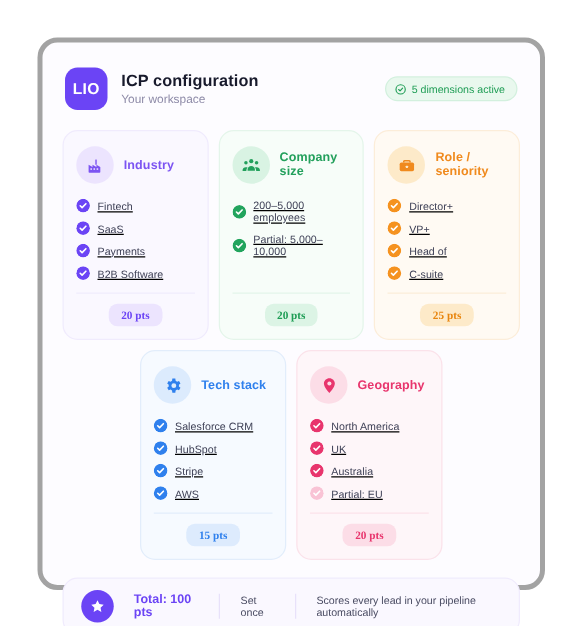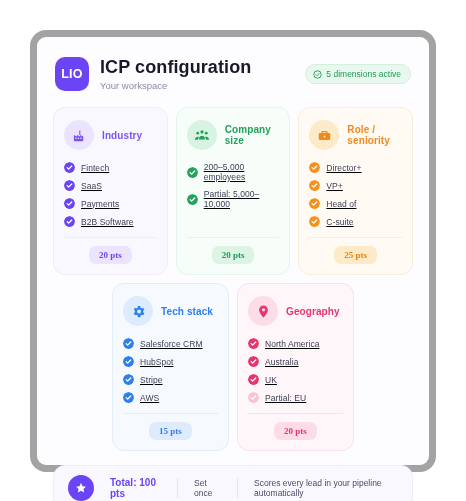--- a/index.html
+++ b/index.html
@@ -7,36 +7,36 @@
     width: 466px; height: 501px;
     background: #ffffff;
     font-family: "Liberation Sans", sans-serif;
     -webkit-font-smoothing: antialiased;
   }
   .panel {
     position: absolute;
     left: 30px; top: 30px;
     width: 406px; height: 442px;
     background: #fdfcff;
-    border: 7px solid #a3a3a3;
+    border: 4px solid #a3a3a3;
     border-radius: 16px;
     padding: 18px 16px 16px 16px;
   }
 
   
   .header { display: flex; align-items: center; height: 38px; padding: 0 2px; }
   .logo {
     width: 34px; height: 34px; border-radius: 10px;
     background: #6b44f5;
     display: flex; align-items: center; justify-content: center;
     color: #ffffff; font-size: 12.5px; font-weight: bold; letter-spacing: .3px;
     flex: 0 0 auto;
   }
   .title-wrap { margin-left: 11px; flex: 1 1 auto; }
-  .title { font-size: 18px; font-weight: bold; color: #181a2c; letter-spacing: .1px; }
+  .title { font-size: 13px; font-weight: bold; color: #181a2c; letter-spacing: .1px; }
   .subtitle { font-size: 9.5px; color: #8e8ba8; margin-top: 2px; }
   .pill {
     display: flex; align-items: center; gap: 4px;
     background: #e9f8ee; border: 1px solid #d3f0de;
     border-radius: 11px; padding: 4px 9px 4px 7px;
     font-size: 8.5px; color: #1f9d55; white-space: nowrap;
   }
   .pill svg { display: block; }
 
   
@@ -335,28 +335,28 @@
               <circle cx="8" cy="8" r="8" fill="#e8356d"></circle>
               <path d="M4.6 8.2l2.2 2.2 4.4-4.6" fill="none" stroke="#fff" stroke-width="1.9" stroke-linecap="round" stroke-linejoin="round"></path>
             </svg>
           <span class="item-label">North America</span>
         </div>
         <div class="item">
           <svg class="check" viewBox="0 0 16 16">
               <circle cx="8" cy="8" r="8" fill="#e8356d"></circle>
               <path d="M4.6 8.2l2.2 2.2 4.4-4.6" fill="none" stroke="#fff" stroke-width="1.9" stroke-linecap="round" stroke-linejoin="round"></path>
             </svg>
+          <span class="item-label">UK</span>
+        </div>
+        <div class="item">
+          <svg class="check" viewBox="0 0 16 16">
+              <circle cx="8" cy="8" r="8" fill="#e8356d"></circle>
+              <path d="M4.6 8.2l2.2 2.2 4.4-4.6" fill="none" stroke="#fff" stroke-width="1.9" stroke-linecap="round" stroke-linejoin="round"></path>
+            </svg>
           <span class="item-label">Australia</span>
-        </div>
-        <div class="item">
-          <svg class="check" viewBox="0 0 16 16">
-              <circle cx="8" cy="8" r="8" fill="#e8356d"></circle>
-              <path d="M4.6 8.2l2.2 2.2 4.4-4.6" fill="none" stroke="#fff" stroke-width="1.9" stroke-linecap="round" stroke-linejoin="round"></path>
-            </svg>
-          <span class="item-label">UK</span>
         </div>
         <div class="item">
           <svg class="check" viewBox="0 0 16 16">
               <circle cx="8" cy="8" r="8" fill="#f9c3d5"></circle>
               <path d="M4.6 8.2l2.2 2.2 4.4-4.6" fill="none" stroke="#fff" stroke-width="1.9" stroke-linecap="round" stroke-linejoin="round"></path>
             </svg>
           <span class="item-label">Partial: EU</span>
         </div>
       </div>
       <div class="sep"></div>

